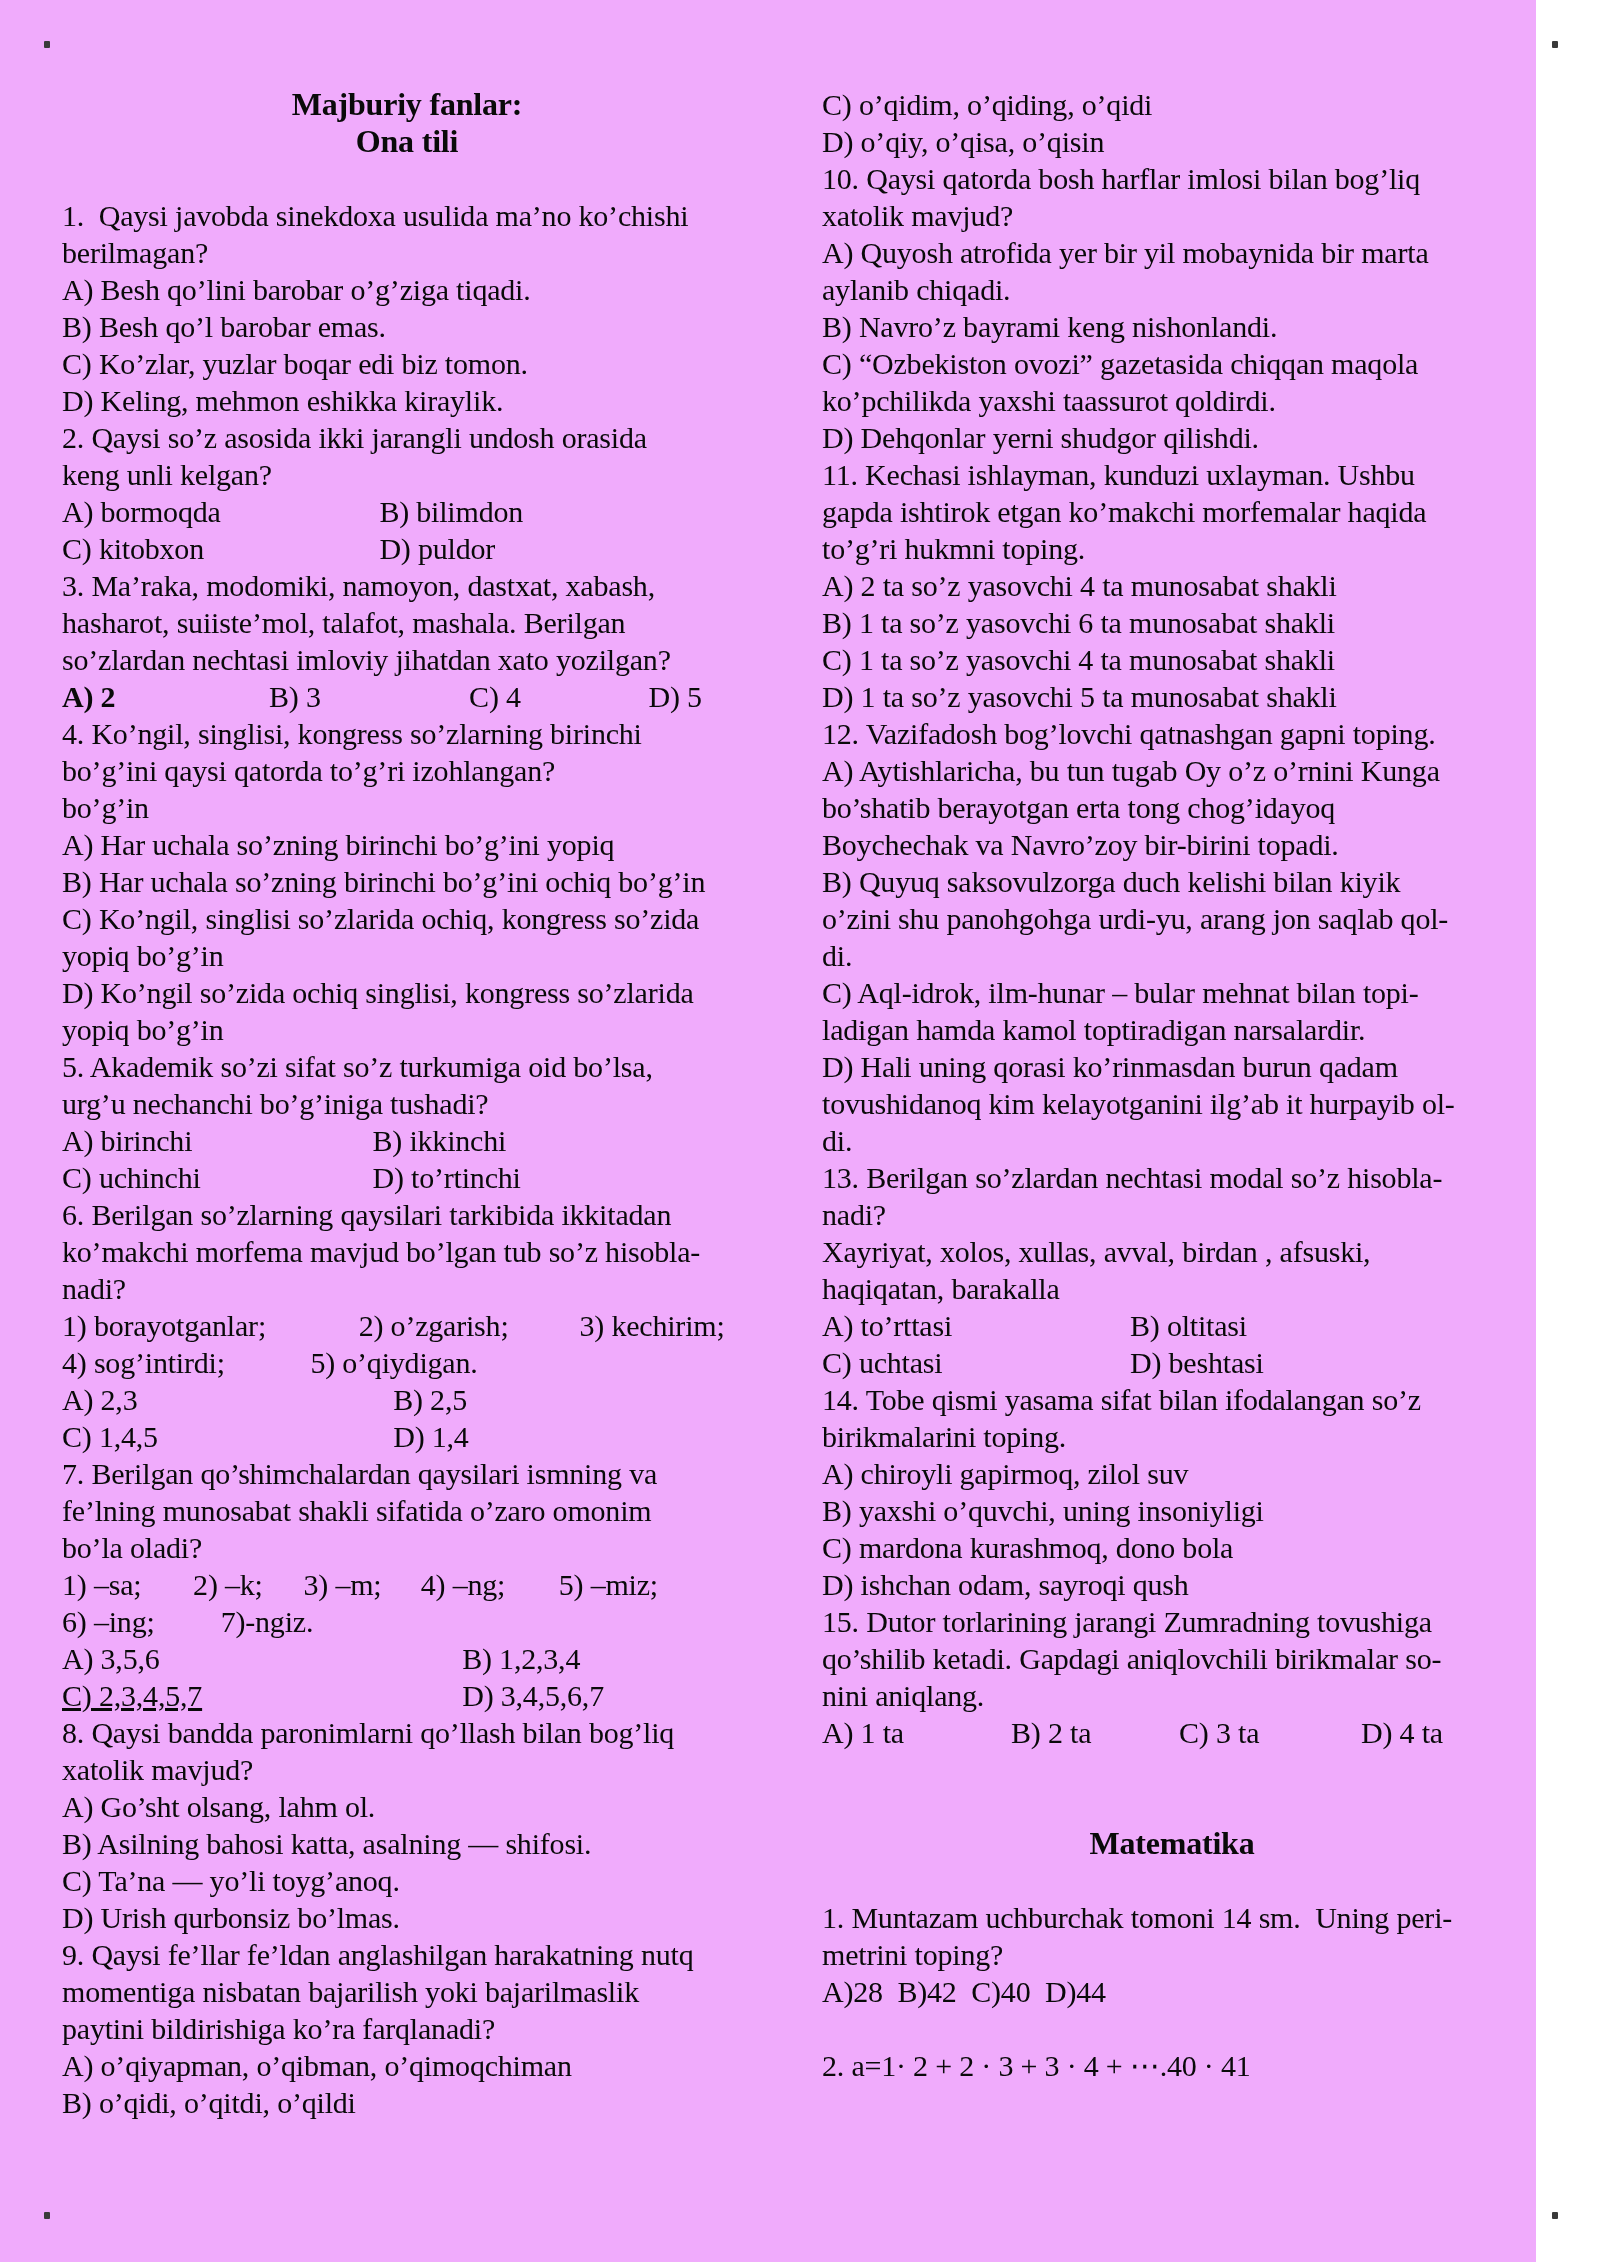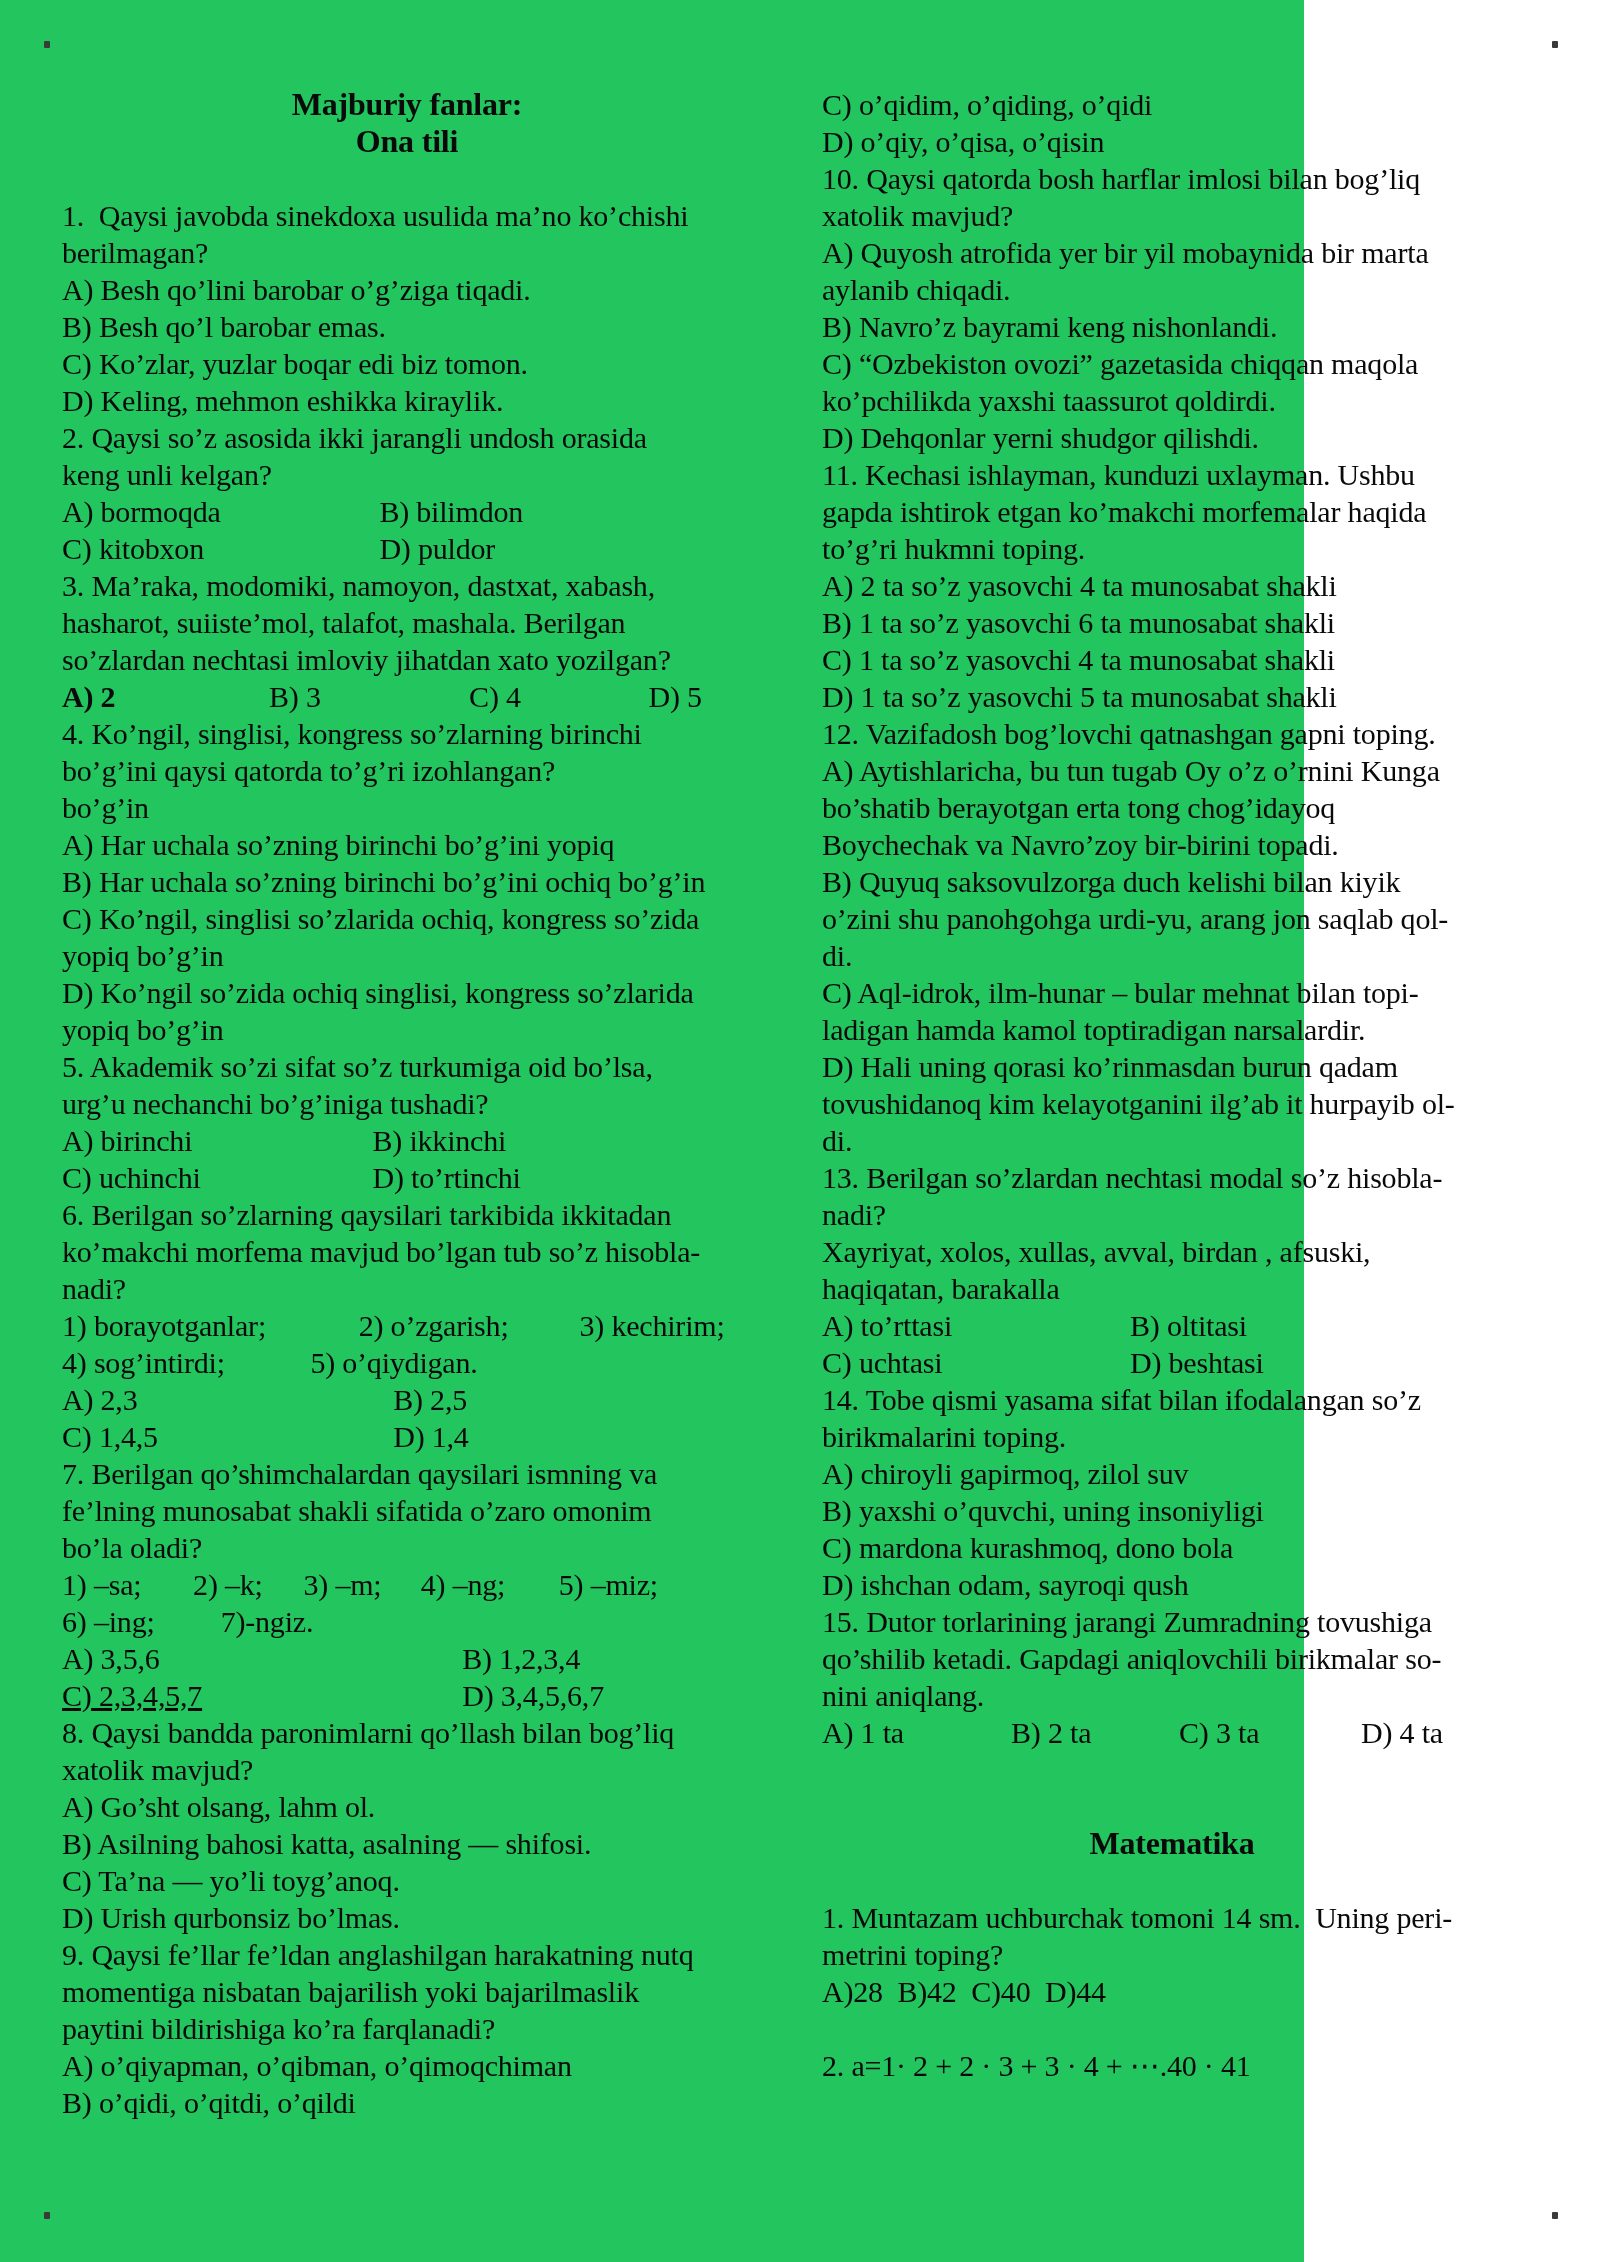--- a/index.html
+++ b/index.html
@@ -6,23 +6,23 @@
     margin: 0;
     padding: 0;
     background: #ffffff;
     width: 1600px;
     height: 2262px;
     overflow: hidden;
   }
   .page {
     position: absolute;
     left: 0; top: 0;
-    width: 1304px;
+    width: 1536px;
     height: 2262px;
-    background: #22c55e;
+    background: #f0abfc;
     color: #0a0a0a;
     font-family: "Liberation Serif", "DejaVu Serif", serif;
   }
   .col {
     position: absolute;
     top: 86px;
   }
   .col-left  { left: 62px;  width: 690px; }
   .col-right { left: 822px; width: 700px; }
   .line {

